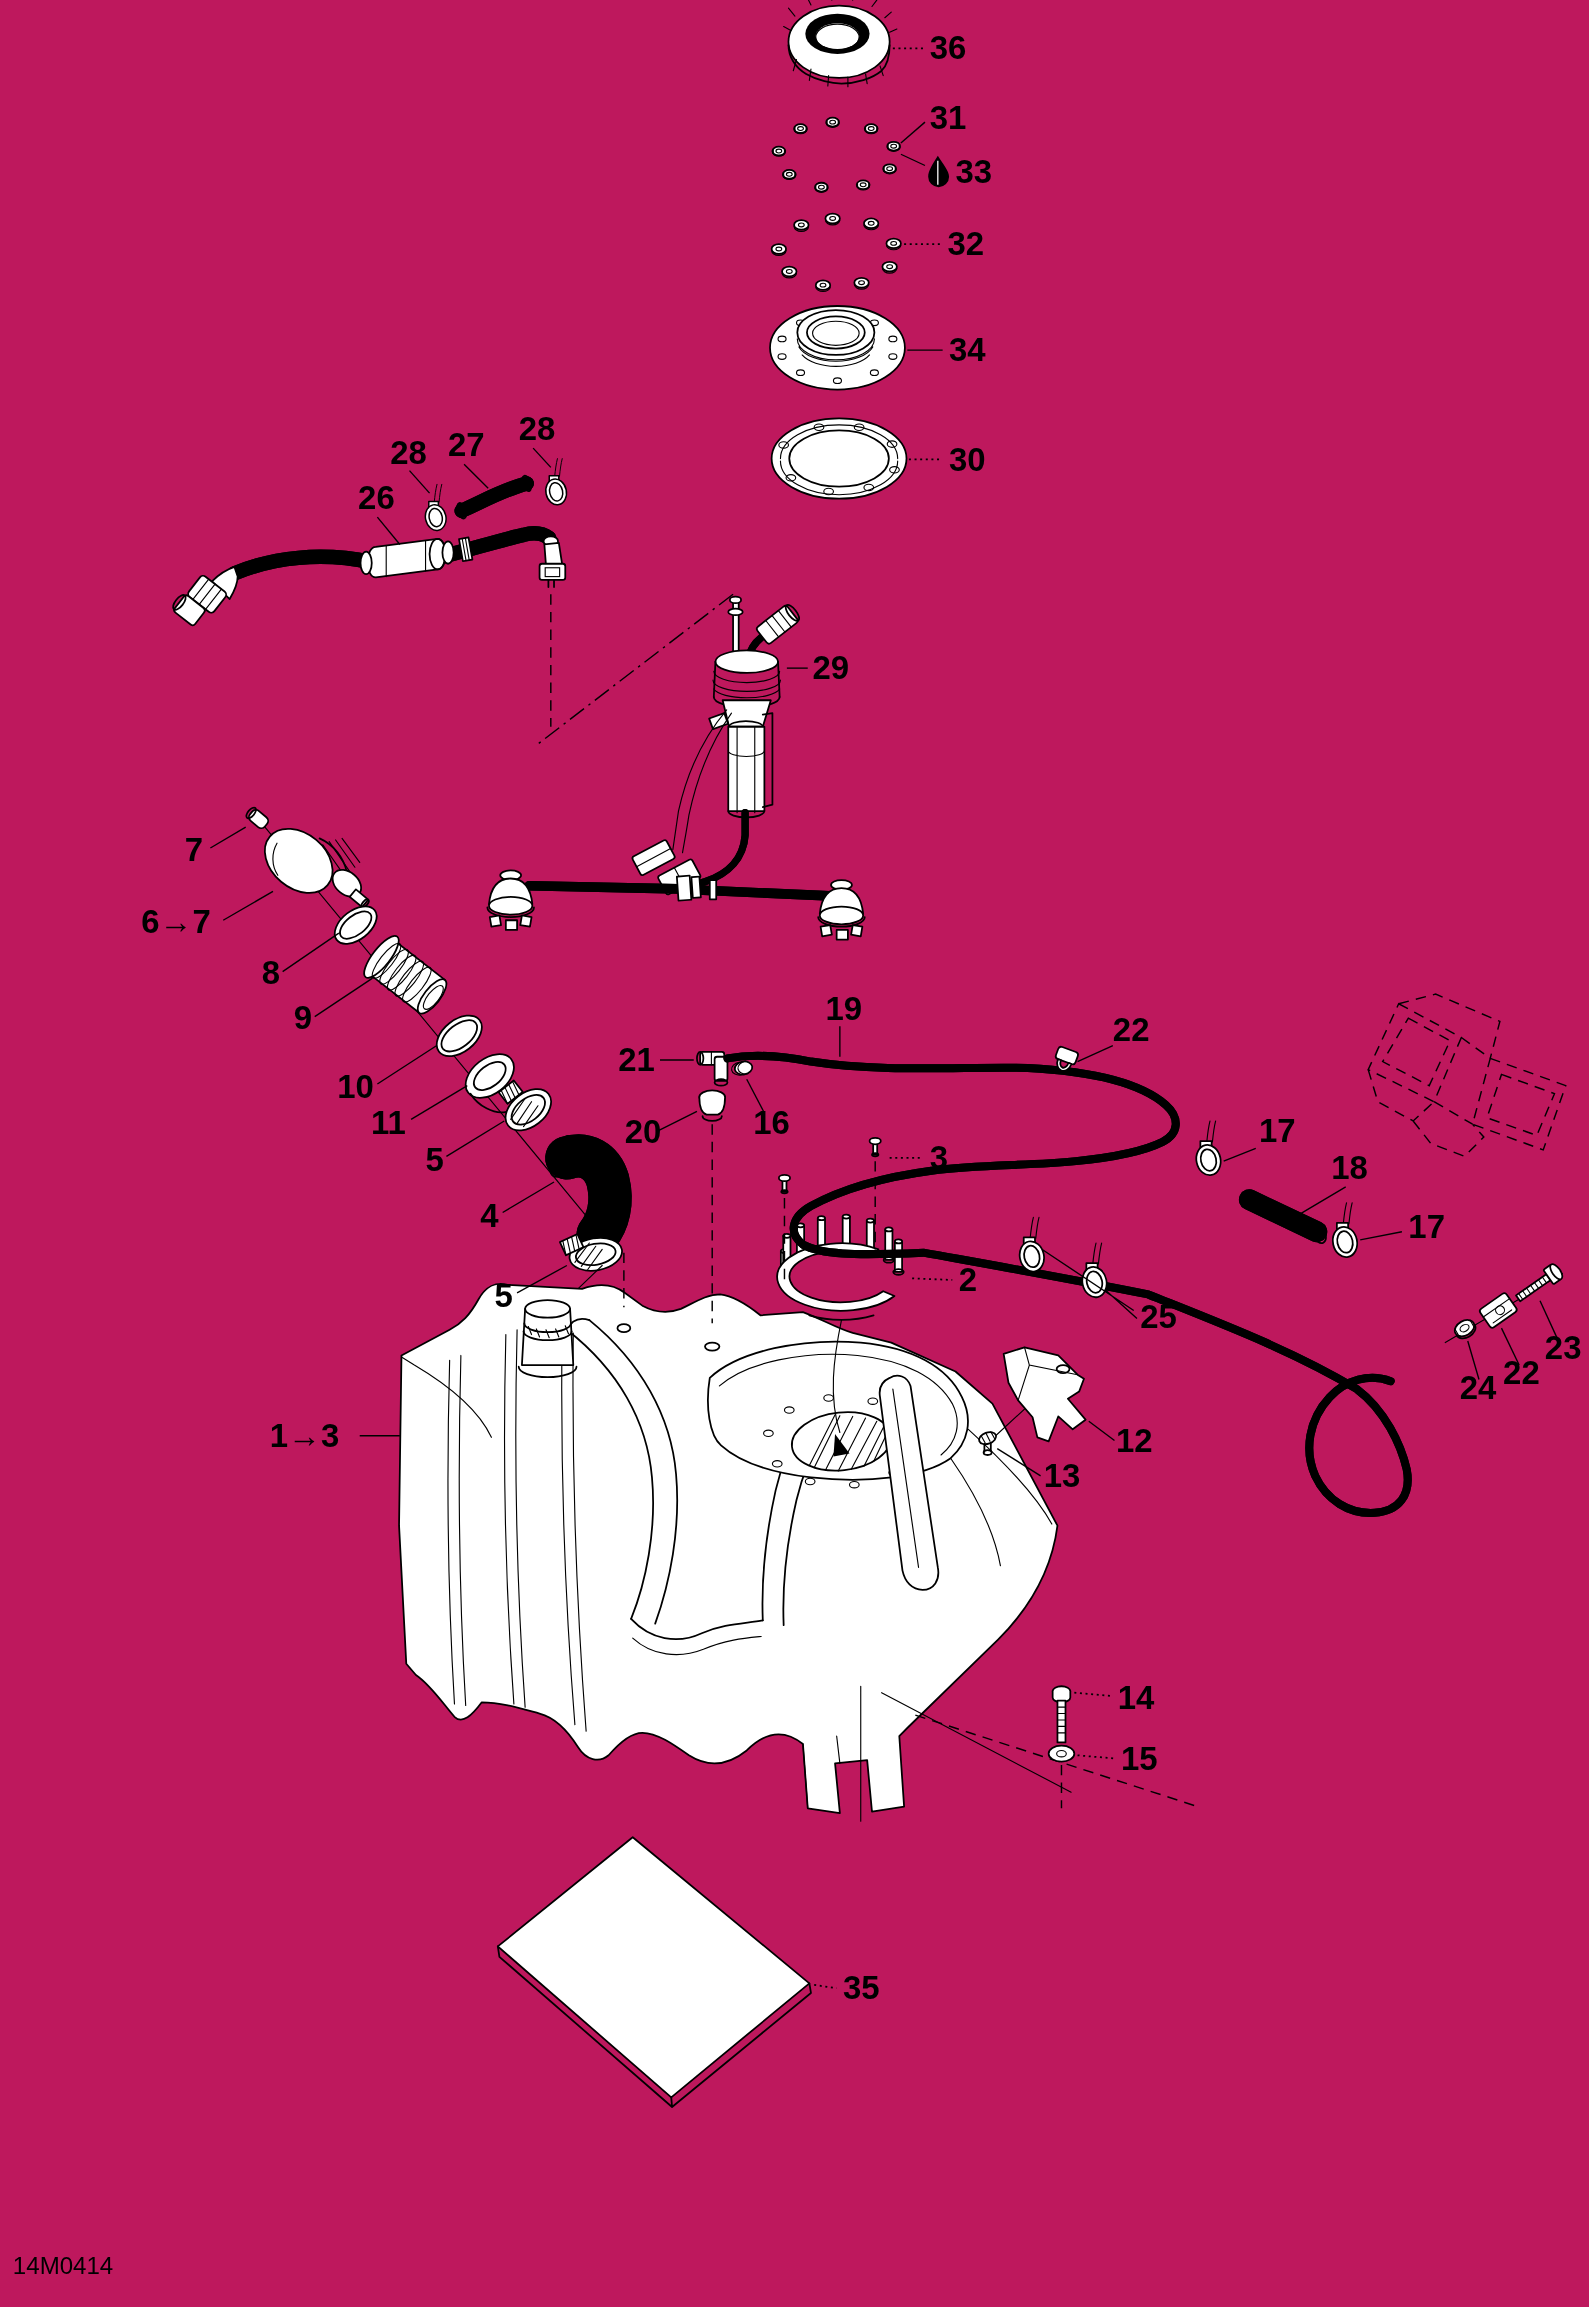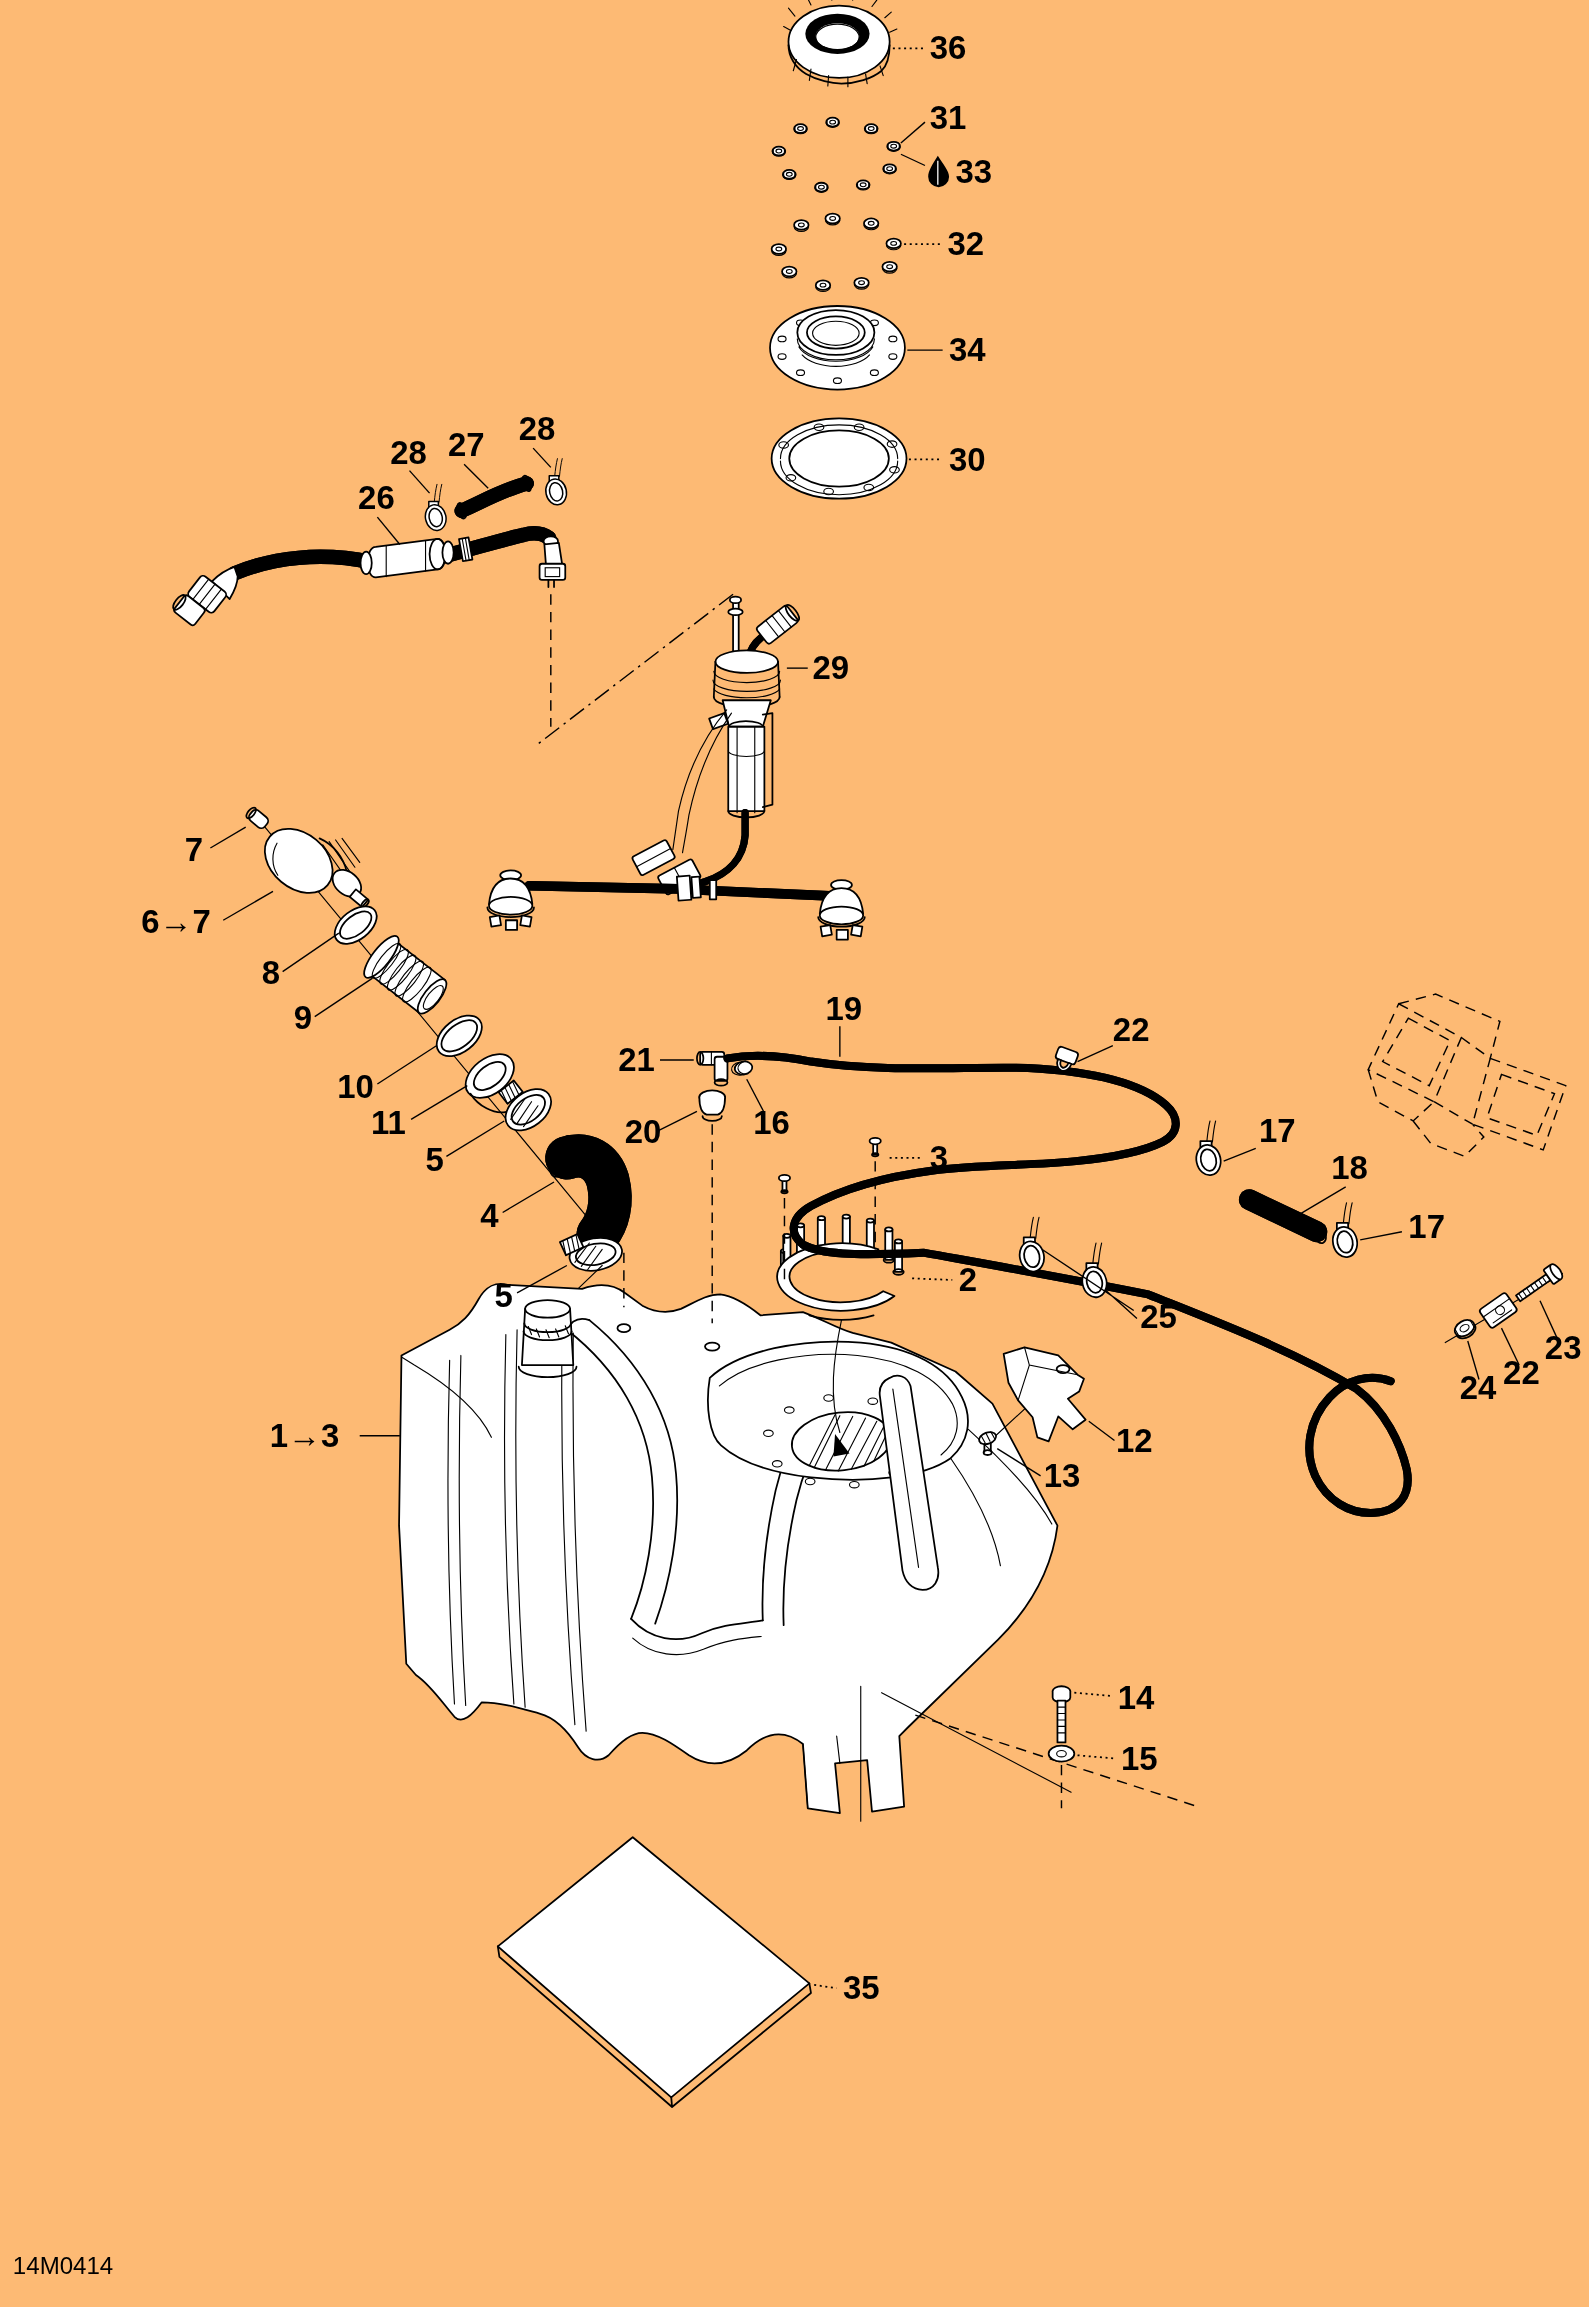--- a/index.html
+++ b/index.html
@@ -1,16 +1,16 @@
 <!DOCTYPE html>
 <html style="font-size:13px"><head>
 <meta charset="utf-8">
 <style>
   html,body{margin:0;padding:0;background:#d9d9d9}
-  .page{position:relative;width:1589px;height:2307px;background:#fdba74;overflow:hidden;
+  .page{position:relative;width:1589px;height:2307px;background:#be185d;overflow:hidden;
         font-family:"Liberation Sans",sans-serif}
   svg{position:absolute;left:0;top:0}
   .s   {fill:none;stroke:#000;stroke-width:2.2;stroke-linecap:round;stroke-linejoin:round}
   .sf  {fill:#fff;stroke:#000;stroke-width:2.2;stroke-linecap:round;stroke-linejoin:round}
   .thin{fill:none;stroke:#000;stroke-width:1.4;stroke-linecap:round}
   .blk {fill:#000;stroke:none}
   .dash{fill:none;stroke:#000;stroke-width:1.8;stroke-dasharray:13 9}
   .dashdot{fill:none;stroke:#000;stroke-width:1.8;stroke-dasharray:22 7 3 7}
   .ld  {fill:none;stroke:#000;stroke-width:1.7}
   .ldd {fill:none;stroke:#000;stroke-width:2.2;stroke-dasharray:2.5 4.5}

